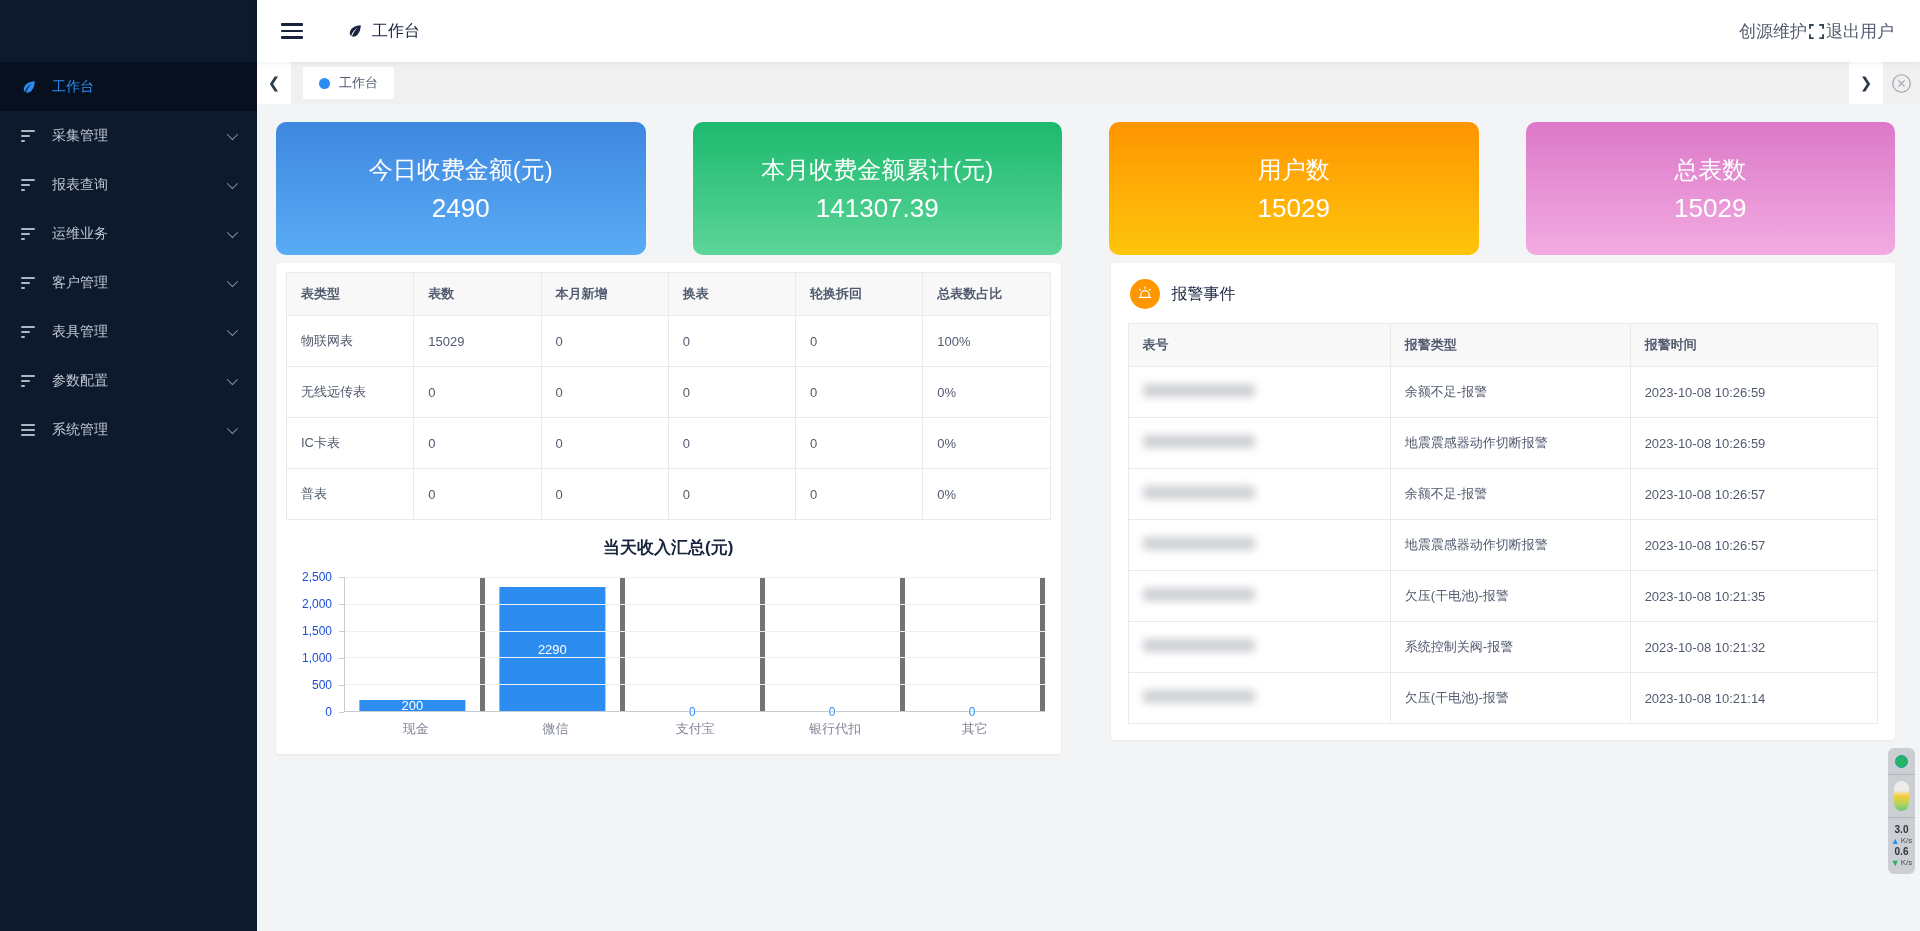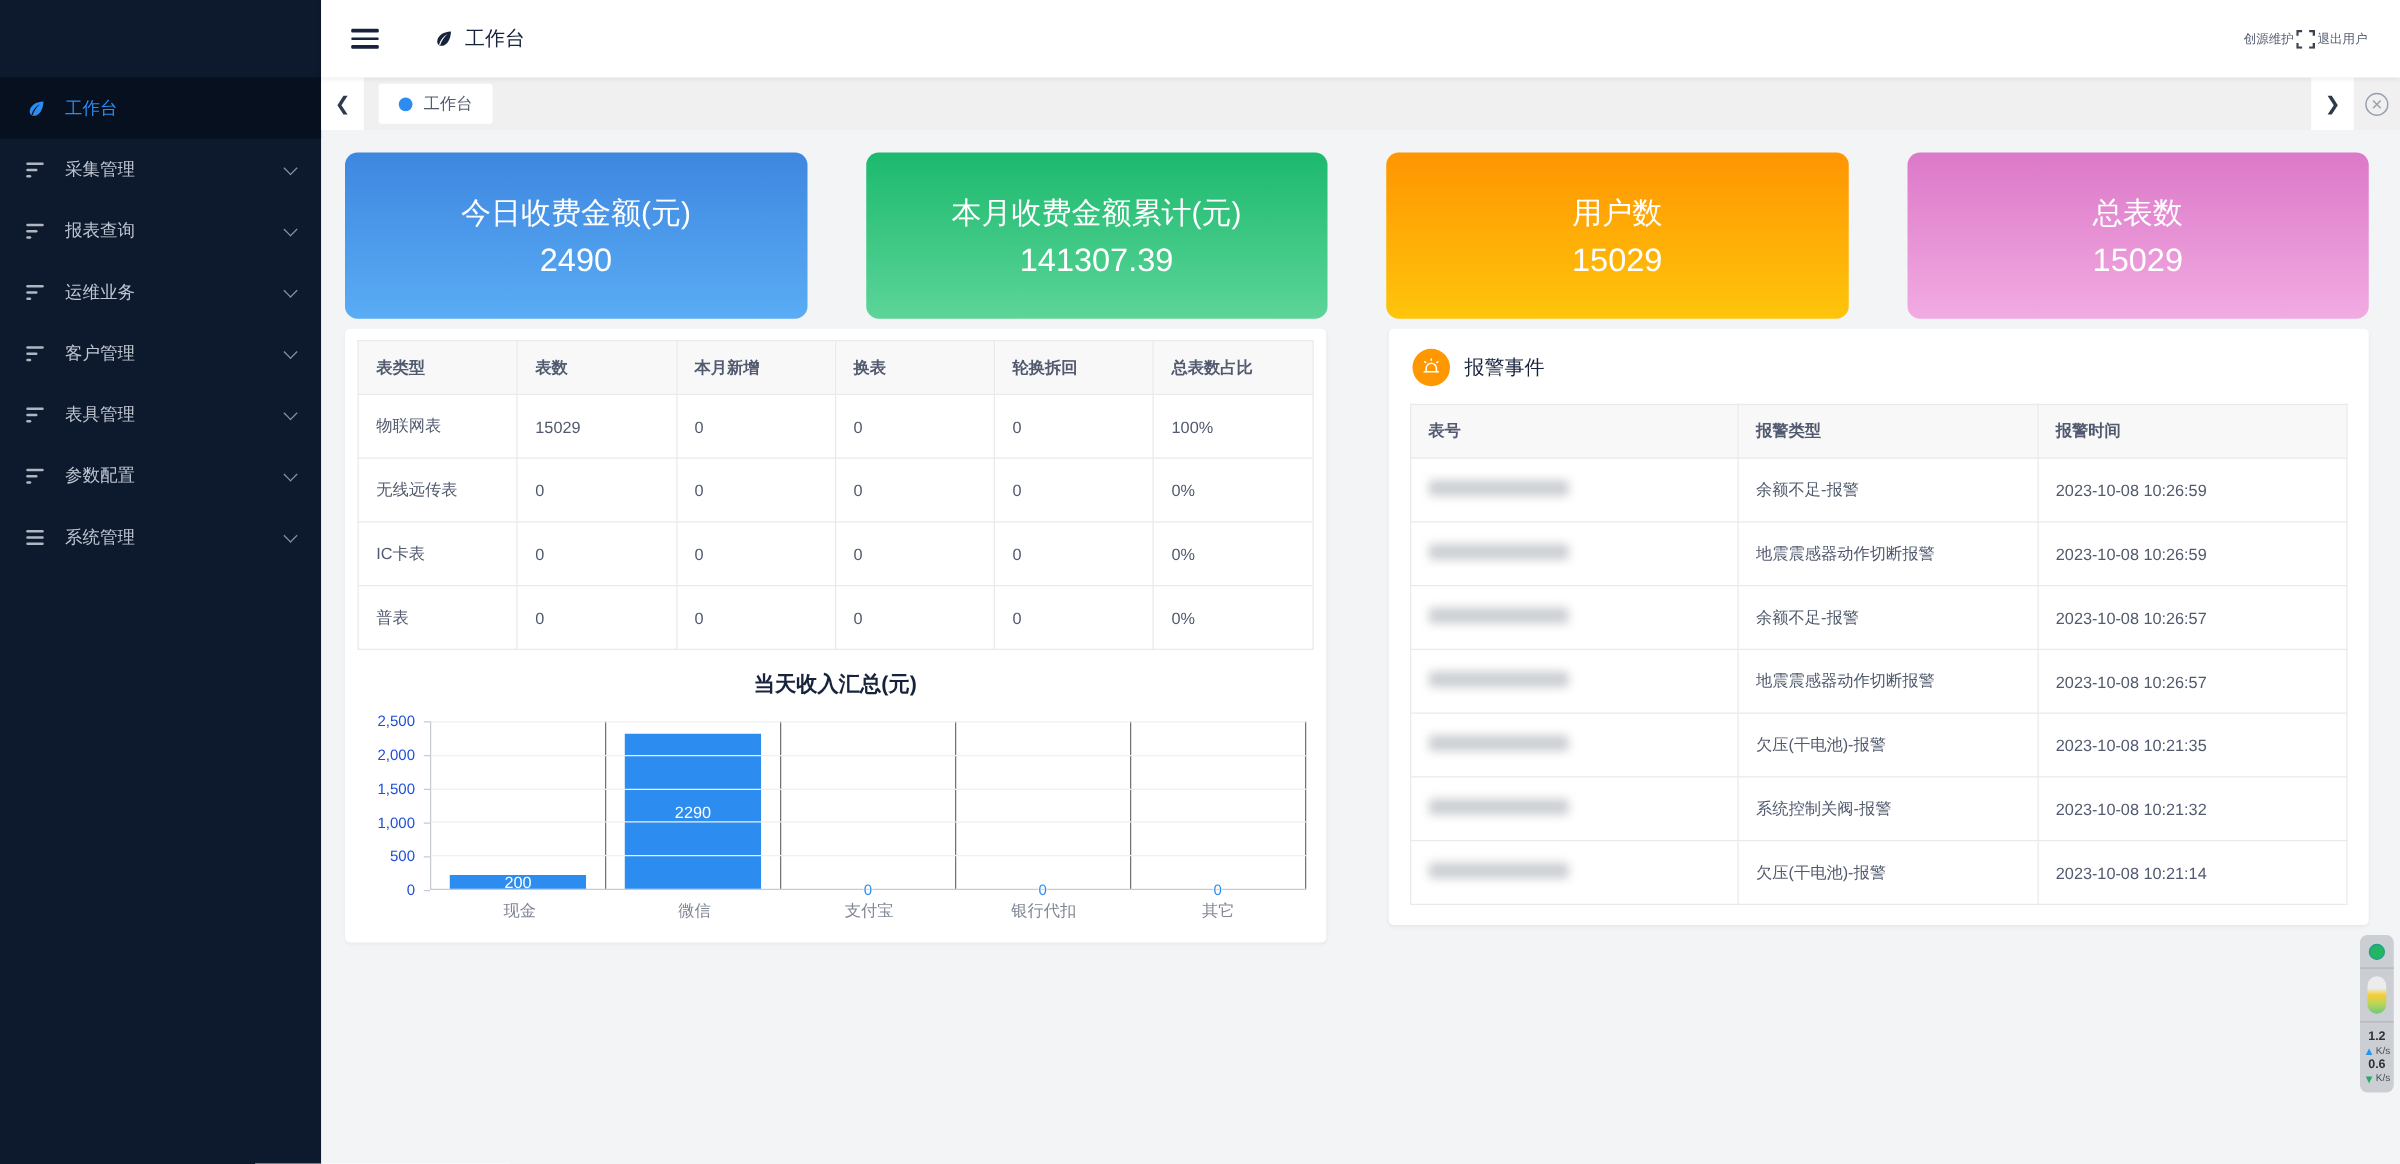--- a/index.html
+++ b/index.html
@@ -21,21 +21,21 @@
     transform:rotate(45deg) translateY(-2px); margin-left:auto; }
 
   
   .main { flex:1; display:flex; flex-direction:column; background:#f3f4f6; }
   .topbar { height:62px; background:#fff; display:flex; align-items:center;
     padding:0 26px 0 24px; box-shadow:0 1px 4px rgba(0,21,41,.08); position:relative; z-index:3; }
   .hamb { display:flex; flex-direction:column; gap:4px; width:22px; cursor:pointer; }
   .hamb i { height:2.5px; background:#17233d; border-radius:1px; }
   .crumb { display:flex; align-items:center; gap:9px; margin-left:44px; color:#17233d; font-size:16px; }
   .topbar-right { margin-left:auto; display:flex; align-items:center; 
-    color:#515a6e; font-size:10px; }
+    color:#515a6e; font-size:17px; }
   .topbar-right .lbl { cursor:pointer; }
   .fs-icon { display:inline-flex; cursor:pointer; margin:0 2px; }
 
   
   .tabbar { height:42px; background:#f0f0f0; display:flex; align-items:center; }
   .tscroll { width:34px; height:42px; background:#fff; border:none; color:#2d3a4b;
     font-size:15px; cursor:pointer; display:flex; align-items:center; justify-content:center; }
   .tab { height:32px; background:#fff; border-radius:2px; display:inline-flex; align-items:center;
     padding:0 16px; margin-left:12px; font-size:13px; color:#515a6e; cursor:pointer; }
   .tab .dot { width:11px; height:11px; border-radius:50%; background:#2d8cf0; margin-right:9px; }
@@ -66,21 +66,21 @@
   .chart { margin-top:16px; }
   .chart-title { text-align:center; font-size:17px; font-weight:700; color:#17233d; margin:10px 0 18px; }
   .chart-wrap { display:flex; padding:0 6px 0 2px; }
   .yaxis { position:relative; width:56px; height:135px; flex:none; }
   .ytick { position:absolute; right:12px; transform:translateY(-50%); font-size:12px; color:#1d4ed8; }
   .ytickmark { position:absolute; right:0; width:5px; height:1px; background:#c6cbd2; }
   .plot { flex:1; height:135px; position:relative; border-left:1px solid #c6cbd2;
     border-bottom:1px solid #c6cbd2; }
   .hgrid { position:absolute; left:0; right:0; height:1px; background:#eef0f2; }
   .cols { position:absolute; inset:0; display:flex; }
-  .col { flex:1; border-right:1px solid #737373; position:relative; }
+  .col { flex:1; border-right:5px solid #737373; position:relative; }
   .bar { position:absolute; bottom:0; left:50%; transform:translateX(-50%); width:78%;
     background:#2d8cf0; display:flex; align-items:center; justify-content:center; overflow:visible; }
   .bar span { color:#fff; font-size:13px; white-space:nowrap; }
   .zero { position:absolute; bottom:-8px; left:50%; transform:translateX(-50%); color:#2d8cf0;
     font-size:12px; text-shadow:0 0 2px #fff,0 0 2px #fff,0 0 2px #fff; }
   .xlabels { display:flex; margin-left:58px; padding:8px 6px 0 2px; }
   .xlabels div { flex:1; text-align:center; font-size:13px; color:#808695; }
 
   
   .alarm-head { display:flex; align-items:center; gap:12px; margin:4px 0 14px 2px; }
@@ -432,21 +432,21 @@
       </div>
     </main>
   </div>
 </div>
 
 <div class="net-widget">
   <span class="net-dot"></span>
   <span class="net-div"></span>
   <span class="net-gauge"></span>
   <span class="net-div"></span>
-  <span class="net-num">1.2</span>
+  <span class="net-num">3.0</span>
   <span class="net-unit">
       <span class="arrow-up">▲</span>
       <span>K/s</span>
     </span>
   <span class="net-num">0.6</span>
   <span class="net-unit">
       <span class="arrow-down">▼</span>
       <span>K/s</span>
     </span>
 </div>

